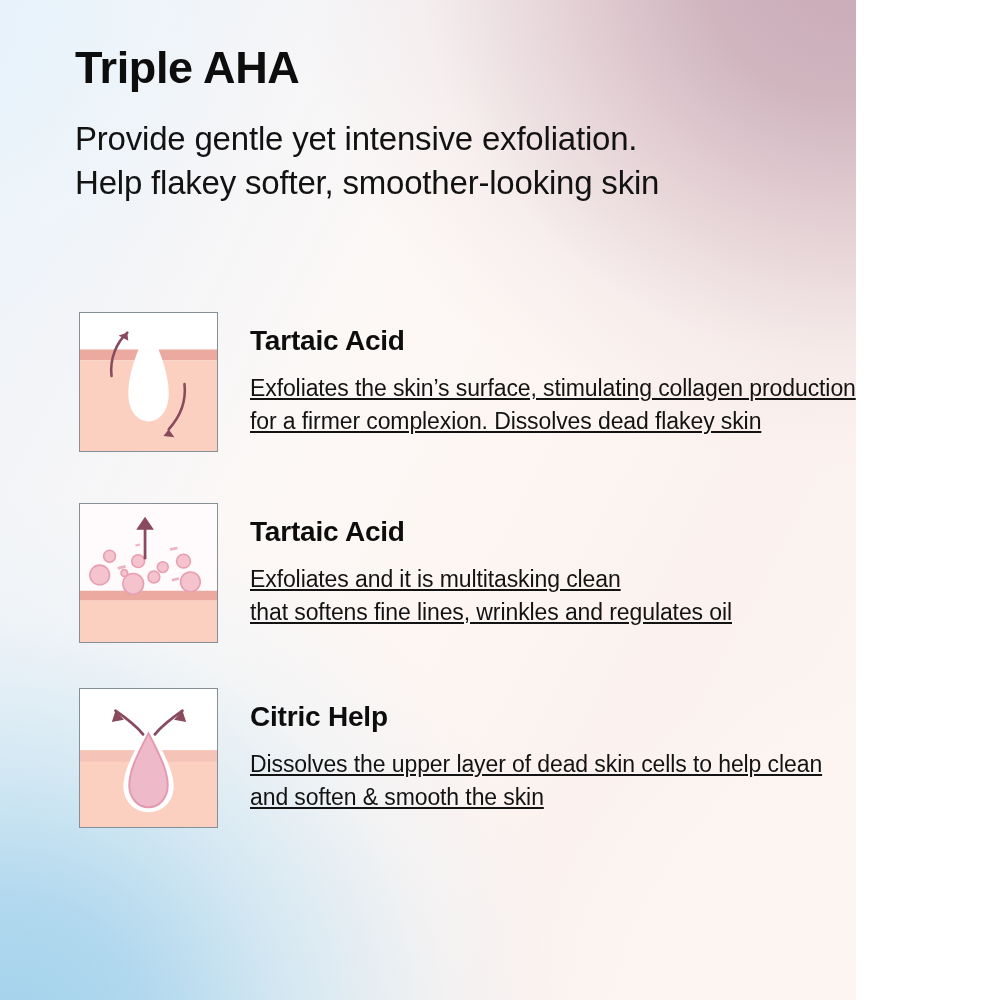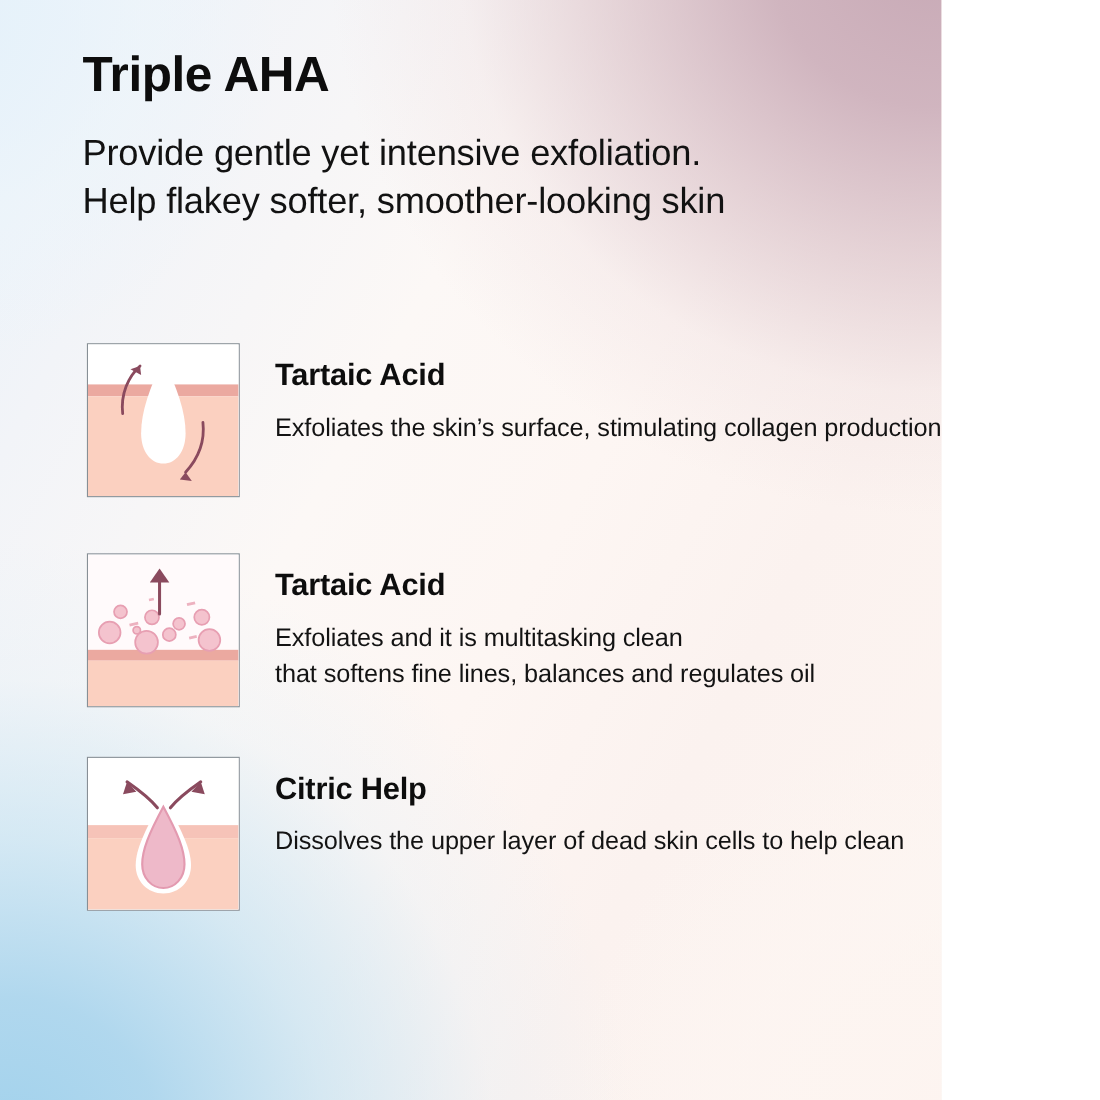--- a/index.html
+++ b/index.html
@@ -136,20 +136,21 @@
     margin: 12px 0 0 0;
     white-space: nowrap;
   }
   .ingredient-desc {
     margin-top: 14px;
     font-size: 23px;
     font-weight: normal;
     color: #131313;
     line-height: 33px;
     letter-spacing: -0.1px;
+    text-decoration: underline;
   }
   .desc-line {
     display: block;
     white-space: nowrap;
   }
 </style>
 </head>
 <body>
 
 <div id="poster">
@@ -181,20 +182,21 @@
             <path d="M106 72 C108 90, 101 106, 90 118"></path>
           </g>
           <path d="M48 20 L40.5 25.5 L51.5 27.5 Z" fill="#8a4a5e" transform="rotate(18 48 20)"></path>
           <path d="M90 118 L82 112 L93 110 Z" fill="#8a4a5e" transform="rotate(-162 90 118)"></path>
         </svg>
       </div>
       <div class="ingredient-text">
         <div class="ingredient-name">Tartaic Acid</div>
         <div class="ingredient-desc">
           <span class="desc-line">Exfoliates the skin’s surface, stimulating collagen production</span>
+          <span class="desc-line">for a firmer complexion. Dissolves dead flakey skin</span>
         </div>
       </div>
     </div>
 
     <div class="ingredient" id="ingredient-1">
       <div class="ingredient-icon">
         <svg viewBox="0 0 139 140" xmlns="http://www.w3.org/2000/svg">
           <rect x="0" y="0" width="139" height="140" fill="#fffafb"></rect>
           <rect x="0" y="88" width="139" height="10" fill="#eba9a0"></rect>
           <rect x="0" y="98" width="139" height="42" fill="#fbd0c0"></rect>
@@ -218,21 +220,21 @@
           <g stroke="#8a4a5e" stroke-width="2.8" fill="none" stroke-linecap="round">
             <line x1="66" y1="55" x2="66" y2="18"></line>
           </g>
           <path d="M66 13 L57 26 L75 26 Z" fill="#8a4a5e"></path>
         </svg>
       </div>
       <div class="ingredient-text">
         <div class="ingredient-name">Tartaic Acid</div>
         <div class="ingredient-desc">
           <span class="desc-line">Exfoliates and it is multitasking clean</span>
-          <span class="desc-line">that softens fine lines, balances and regulates oil</span>
+          <span class="desc-line">that softens fine lines, wrinkles and regulates oil</span>
         </div>
       </div>
     </div>
 
     <div class="ingredient" id="ingredient-2">
       <div class="ingredient-icon">
         <svg viewBox="0 0 139 140" xmlns="http://www.w3.org/2000/svg">
           <rect x="0" y="0" width="139" height="140" fill="#ffffff"></rect>
           <rect x="0" y="62" width="139" height="12" fill="#f6c3b8"></rect>
           <rect x="0" y="74" width="139" height="66" fill="#fbd0c0"></rect>
@@ -243,18 +245,19 @@
             <path d="M76 46 C84 36, 94 29, 104 22"></path>
           </g>
           <path d="M36 22 L36 34 L47 28 Z" fill="#8a4a5e" transform="rotate(18 36 22)"></path>
           <path d="M104 22 L104 34 L93 28 Z" fill="#8a4a5e" transform="rotate(-18 104 22)"></path>
         </svg>
       </div>
       <div class="ingredient-text">
         <div class="ingredient-name">Citric Help</div>
         <div class="ingredient-desc">
           <span class="desc-line">Dissolves the upper layer of dead skin cells to help clean</span>
+          <span class="desc-line">and soften &amp; smooth the skin</span>
         </div>
       </div>
     </div>
 
   </div>
 </div>
 
 </body></html>

